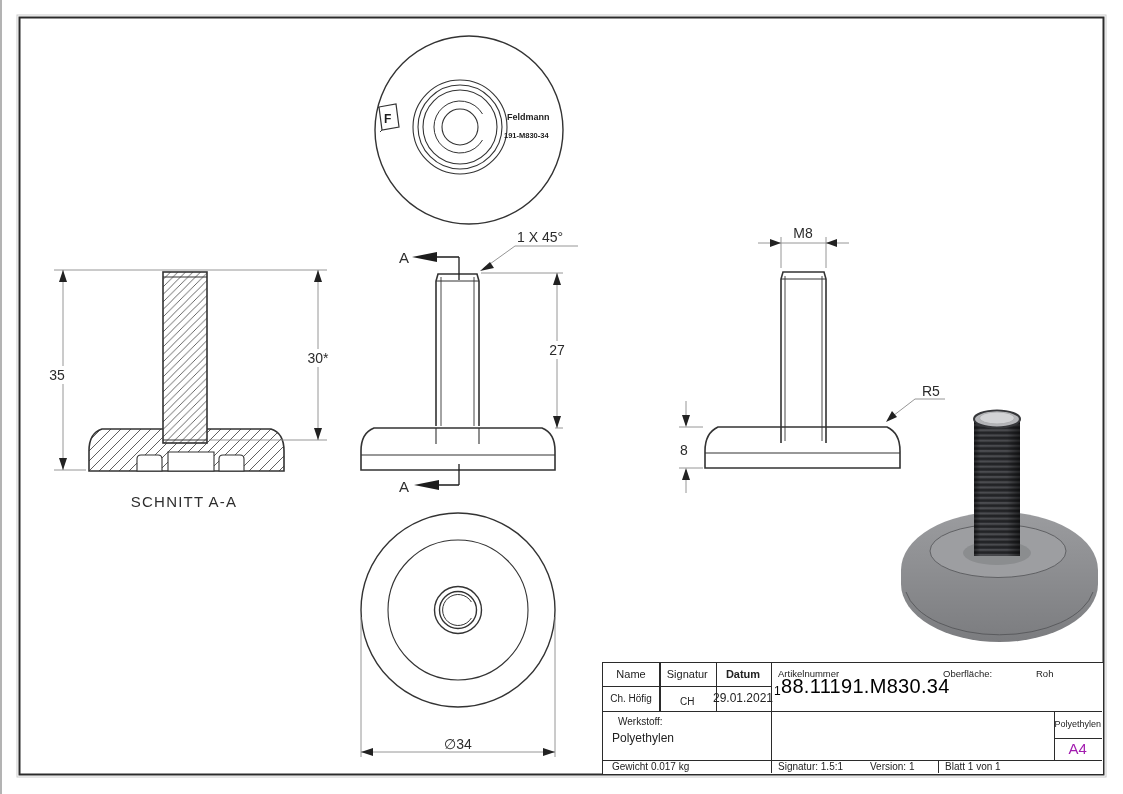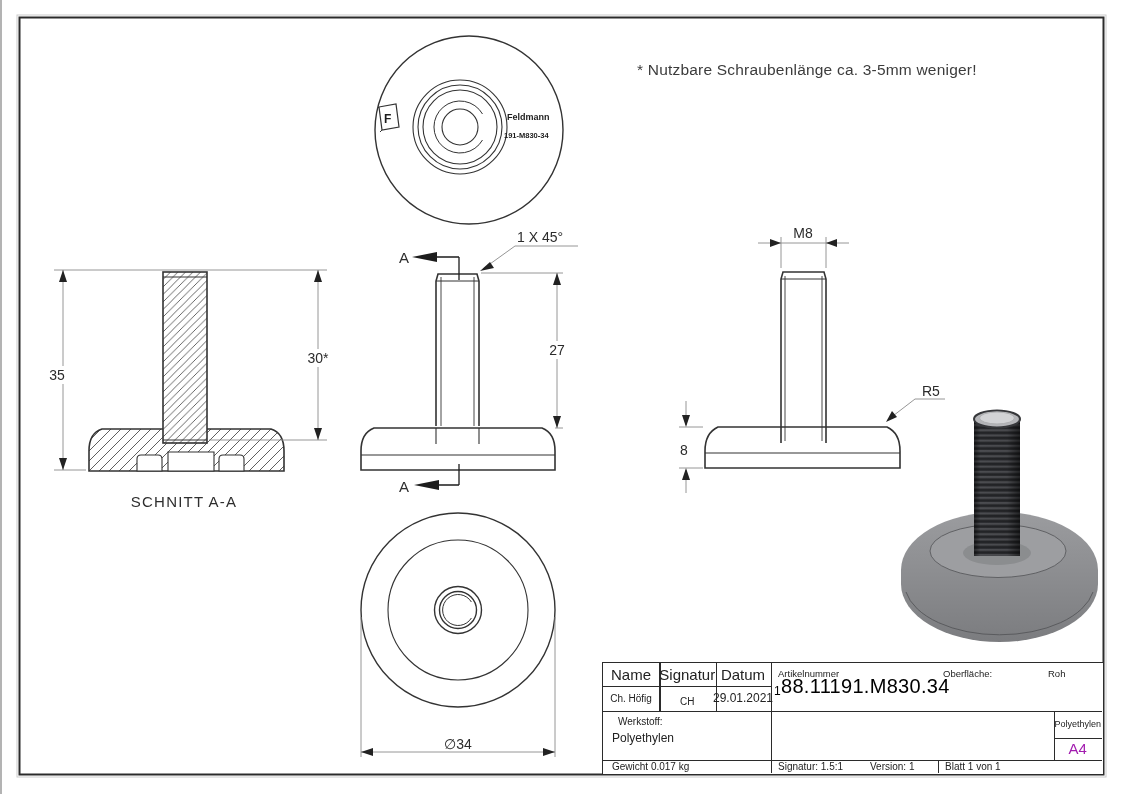--- a/index.html
+++ b/index.html
@@ -13,21 +13,21 @@
   .note{position:absolute;left:637px;top:61px;font-size:15.5px;color:#3c3c3c;letter-spacing:.2px;}
   
   .edge-strip{position:absolute;left:0;top:0;width:2px;height:794px;background:#b3b3b3;}
   
   .tblock{position:absolute;left:602px;top:662px;width:502px;height:113px;
           border:1.5px solid #2b2b2b;box-sizing:border-box;background:#fff;}
   .tblock .vline,.tblock .hline{position:absolute;background:#2b2b2b;}
   .tblock .vline{width:1.5px;}
   .tblock .hline{height:1.5px;}
   .cell{position:absolute;display:flex;align-items:center;justify-content:center;
-        font-size:15px;color:#222;white-space:nowrap;}
+        font-size:11px;color:#222;white-space:nowrap;}
   .cell.left{justify-content:flex-start;}
   .lab{font-size:9.5px;color:#222;position:absolute;white-space:nowrap;}
   .artnum{position:absolute;left:171px;top:12px;font-size:20px;color:#000;
           letter-spacing:.3px;white-space:nowrap;}
   .artnum .pre{font-size:12px;vertical-align:-2px;}
   .a4{font-size:15px;color:#a21caf;}
 </style>
 </head>
 <body>
 
@@ -202,46 +202,45 @@
       <ellipse cx="998" cy="551" rx="68" ry="26.5" fill="#9d9ea1" stroke="#606164" stroke-width="1"></ellipse>
       <ellipse cx="997" cy="553" rx="34" ry="12" fill="#7a7b7e" opacity="0.5"></ellipse>
       <rect x="974" y="418" width="46" height="138" fill="url(#threadPat)"></rect>
       <rect x="974" y="418" width="46" height="138" fill="url(#studShade)"></rect>
       <ellipse cx="997" cy="419" rx="23" ry="8.5" fill="#b4b5b8" stroke="#37383b" stroke-width="2"></ellipse>
       <ellipse cx="997" cy="418" rx="17.5" ry="6" fill="#d2d3d5" stroke="#aeafb1" stroke-width="1"></ellipse>
     </g>
   </svg>
 
   
-  <div class="note">* Nutzbare Schraubenlänge ca. 3-5mm weniger!</div>
 
   
   <div class="tblock">
 
     <div class="vline" style="left:56px;top:0;height:47.5px;"></div>
     <div class="vline" style="left:112.5px;top:0;height:47.5px;"></div>
     <div class="vline" style="left:167.5px;top:0;height:110px;"></div>
     <div class="vline" style="left:334.5px;top:96.5px;height:13.5px;"></div>
     <div class="vline" style="left:450.5px;top:47.5px;height:49px;"></div>
     <div class="hline" style="left:0;top:22.5px;width:167.5px;"></div>
     <div class="hline" style="left:0;top:47.5px;width:499px;"></div>
     <div class="hline" style="left:450.5px;top:74.5px;width:48.5px;"></div>
     <div class="hline" style="left:0;top:96.5px;width:499px;"></div>
 
     <div class="cell" style="left:0;top:0;width:56px;height:22.5px;">Name</div>
     <div class="cell" style="left:56px;top:0;width:56.5px;height:22.5px;">Signatur</div>
-    <div class="cell" style="left:112.5px;top:0;width:55px;height:22.5px;">Datum</div>
+    <div class="cell" style="left:112.5px;top:0;width:55px;height:22.5px;font-weight:bold;">Datum</div>
 
     <div class="cell" style="left:0;top:22.5px;width:56px;height:25px;font-size:10px;">Ch. Höfig</div>
     <div class="cell" style="left:56px;top:22.5px;width:56.5px;height:32px;font-size:10px;">CH</div>
     <div class="cell" style="left:112.5px;top:22.5px;width:55px;height:25px;font-size:12px;">29.01.2021</div>
 
     <div class="lab" style="left:175px;top:5px;">Artikelnummer</div>
     <div class="lab" style="left:340px;top:5px;">Oberfläche:</div>
-    <div class="lab" style="left:402px;top:5px;padding-left:43px;">Roh</div>
+    <div class="lab" style="left:390px;top:5px;padding-left:43px;">Roh</div>
     <div class="artnum"><span class="pre">1</span><span>88.11191.M830.34</span></div>
 
     <div class="lab" style="left:15px;top:53px;font-size:10px;">Werkstoff:</div>
     <div class="lab" style="left:9px;top:68px;font-size:12px;">Polyethylen</div>
 
     <div class="cell" style="left:450.5px;top:47.5px;width:48.5px;height:27px;font-size:9px;">Polyethylen</div>
     <div class="cell a4" style="left:450.5px;top:74.5px;width:48.5px;height:22px;">A4</div>
 
     <div class="cell left" style="left:9px;top:96.5px;width:155px;height:13.5px;font-size:10px;">Gewicht 0.017 kg</div>
     <div class="cell left" style="left:175px;top:96.5px;width:88px;height:13.5px;font-size:10px;">Signatur: 1.5:1</div>

